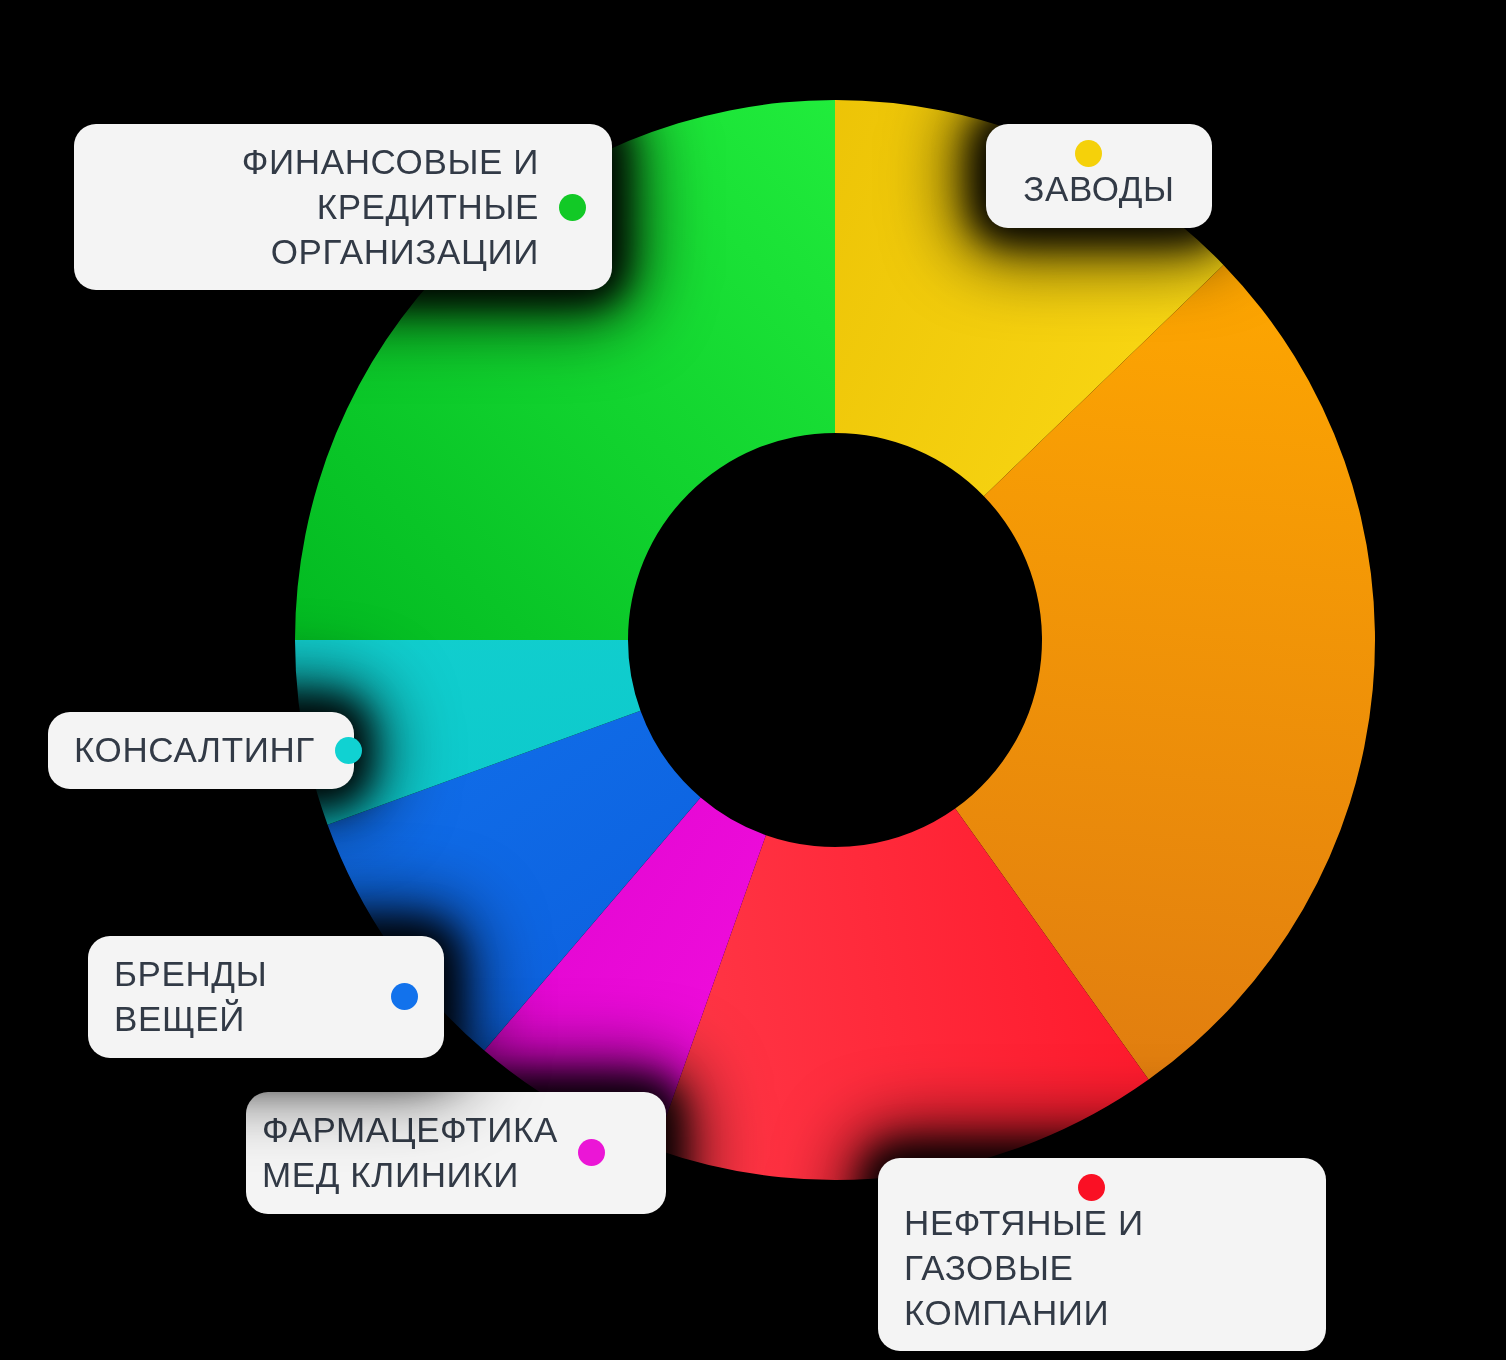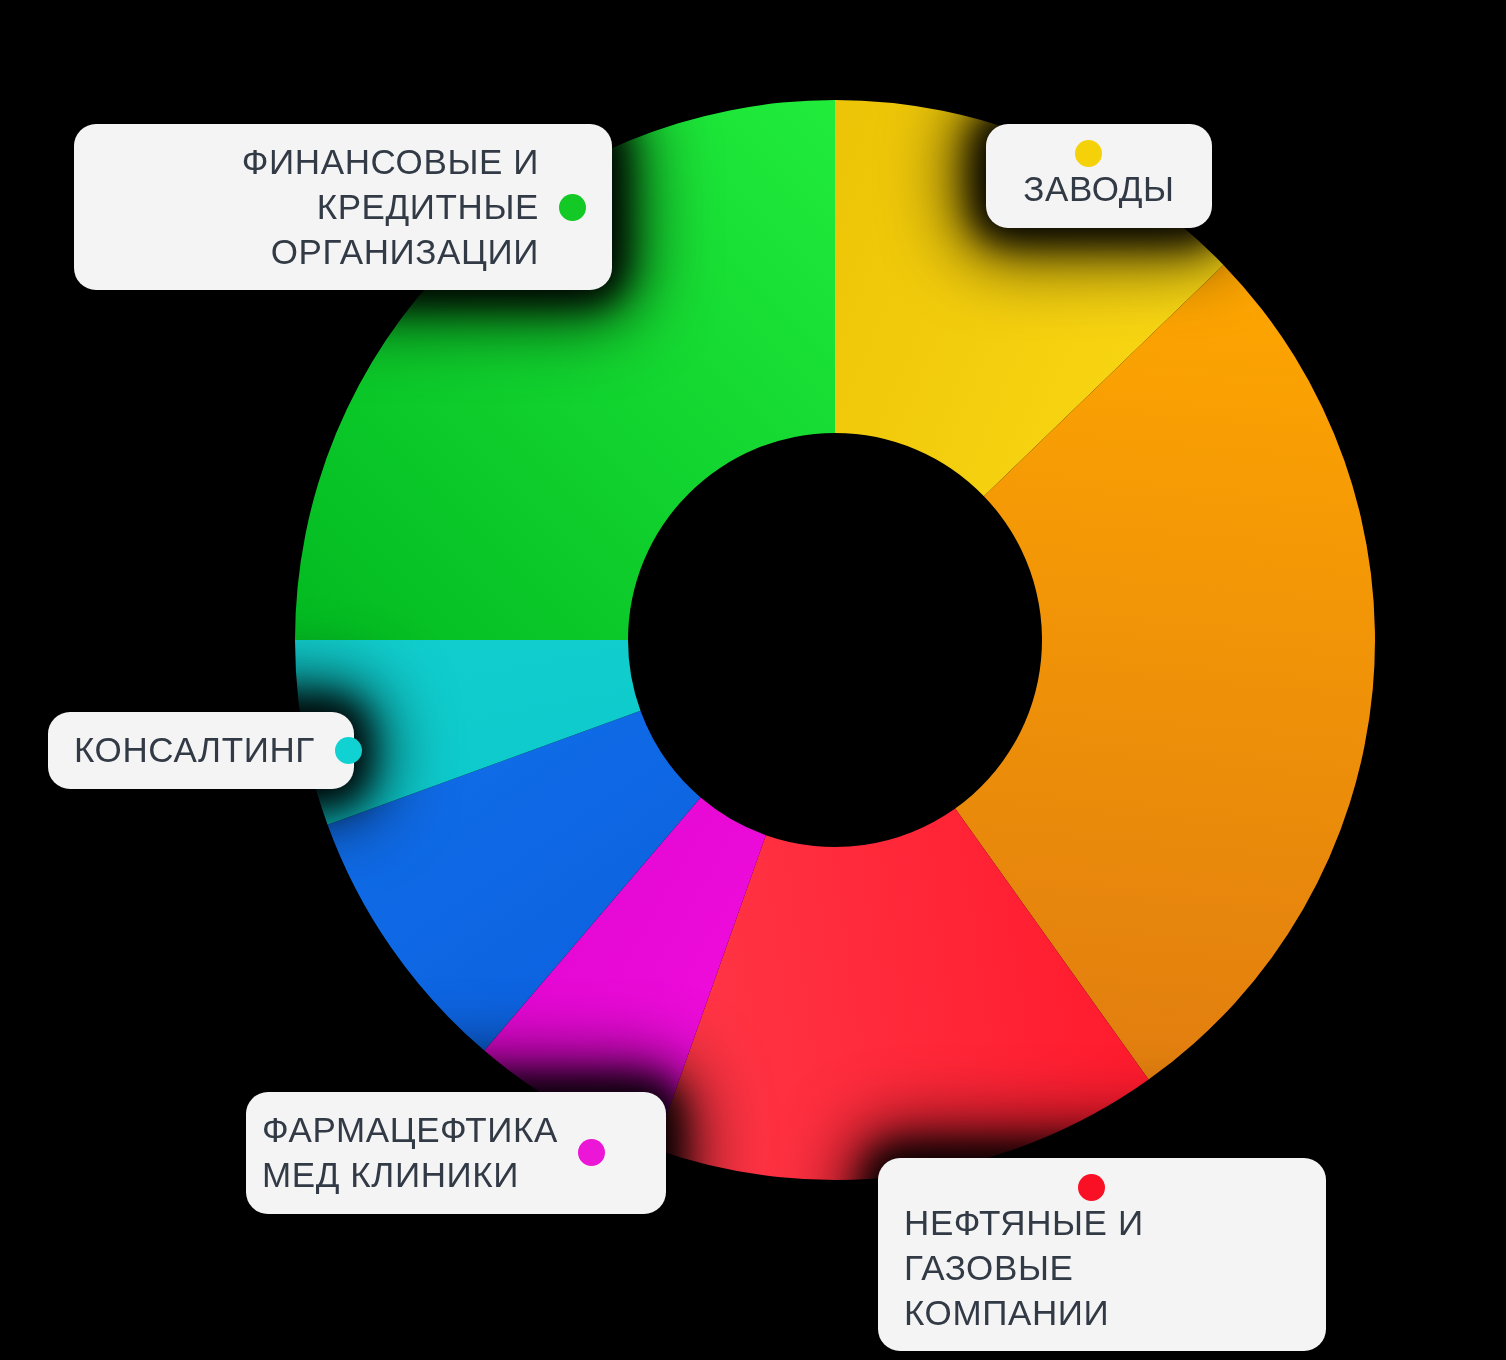--- a/index.html
+++ b/index.html
@@ -114,19 +114,23 @@
     <span class="chip-text">НЕФТЯНЫЕ И ГАЗОВЫЕ
 КОМПАНИИ</span>
   </div>
 
   <div class="legend-chip chip-right ta-left" id="chip-pharma">
     <span class="chip-text">ФАРМАЦЕФТИКА
 МЕД КЛИНИКИ</span>
     <span class="chip-dot" style="background: rgb(235, 22, 214);"></span>
   </div>
 
+  <div class="legend-chip chip-right ta-left" id="chip-brands">
+    <span class="chip-text">БРЕНДЫ ВЕЩЕЙ</span>
+    <span class="chip-dot" style="background: rgb(18, 114, 236);"></span>
+  </div>
 
   <div class="legend-chip chip-right ta-left" id="chip-consult">
     <span class="chip-text">КОНСАЛТИНГ</span>
     <span class="chip-dot" style="background: rgb(16, 210, 210);"></span>
   </div>
 
 </div>
 
 </body></html>

